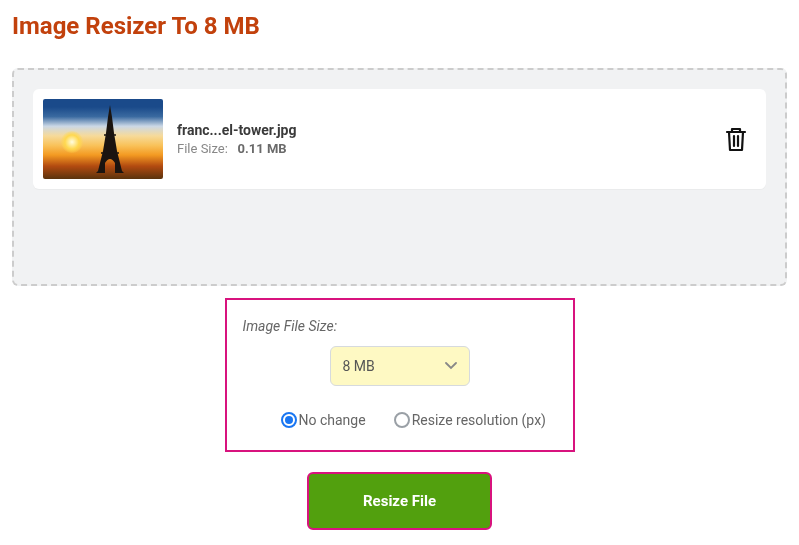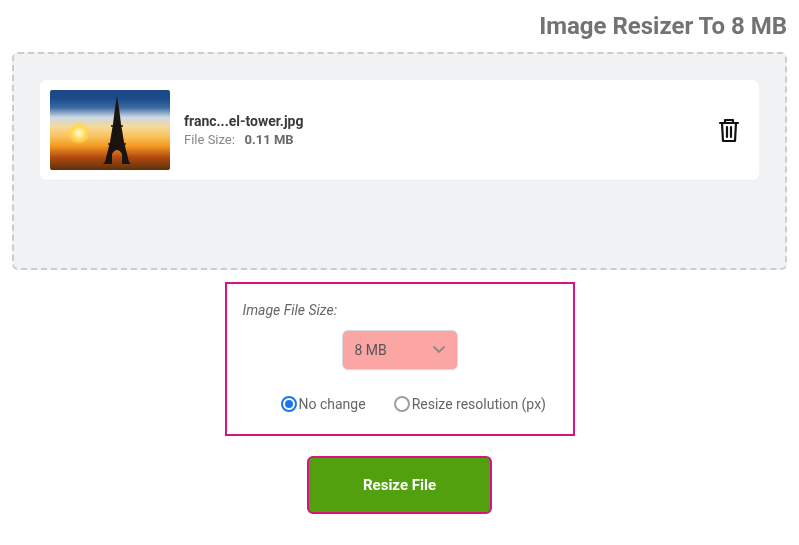--- a/index.html
+++ b/index.html
@@ -9,29 +9,28 @@
       font-family: -apple-system, BlinkMacSystemFont, "Segoe UI", Roboto, Helvetica, Arial, sans-serif;
     }
     body {
       background: #fff;
       padding: 12px;
       width: 799px;
     }
     .page-title {
       font-size: 24px;
       font-weight: 700;
-      color: #737373;
-      margin-bottom: 12px;
-      text-align: right;
+      color: #c2410c;
+      margin-bottom: 28px;
     }
     .dropzone {
       border: 2px dashed #ccc;
       border-radius: 6px;
       background: #f1f2f3;
-      padding: 26px;
+      padding: 19px;
       min-height: 218px;
     }
     .file-card {
       background: #fff;
       border-radius: 6px;
       padding: 10px 18px 10px 10px;
       display: flex;
       align-items: center;
       gap: 14px;
       box-shadow: 0 1px 1px rgba(0,0,0,0.03);
@@ -111,28 +110,28 @@
       font-style: italic;
     }
     .select-row {
       display: flex;
       justify-content: center;
       margin-bottom: 26px;
     }
     .select {
       border: 1px solid #d6dade;
       border-radius: 6px;
-      width: 116px;
+      width: 140px;
       height: 40px;
       padding: 0 12px;
       display: flex;
       align-items: center;
       justify-content: space-between;
       cursor: pointer;
-      background: #fca5a5;
+      background: #fef9c3;
     }
     .select-text {
       font-size: 14px;
       color: #555;
     }
     .chev {
       width: 12px;
       height: 8px;
     }
     .radio-row {

